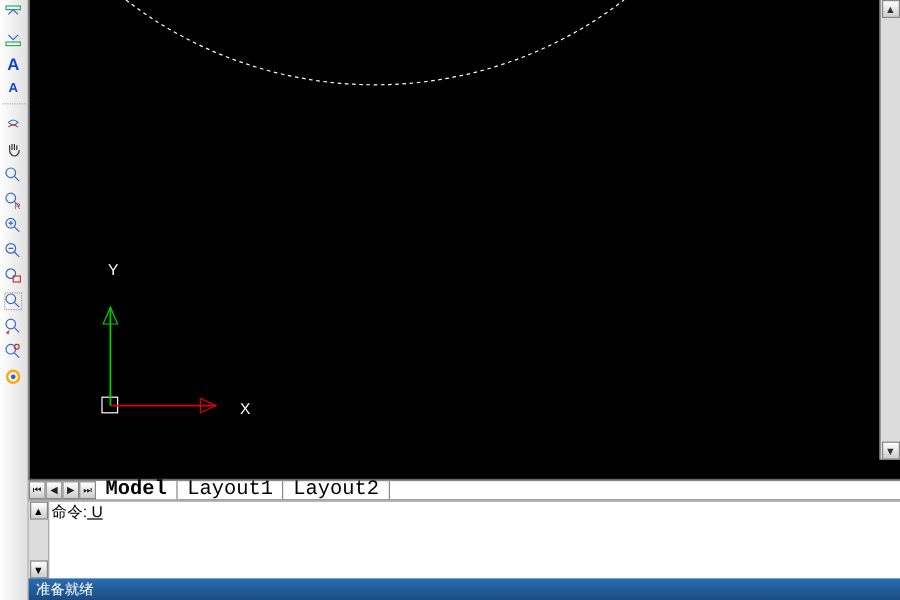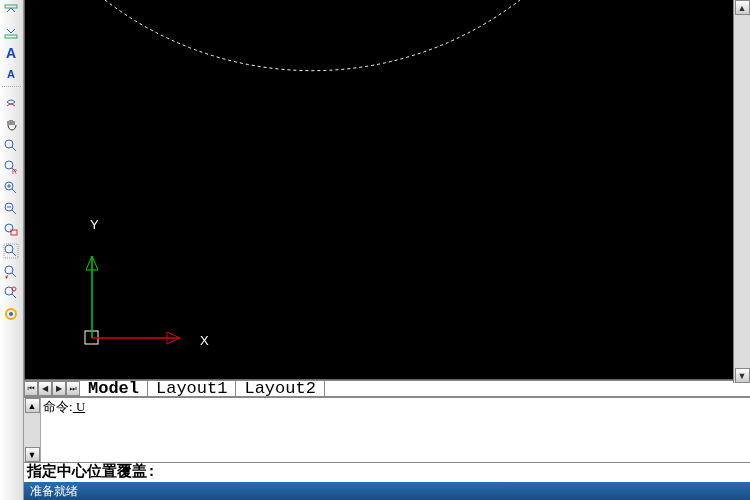--- a/index.html
+++ b/index.html
@@ -14,21 +14,21 @@
 .scroll-v { width:17px; background:#dcdcdc; border-left:1px solid #888; position:absolute; right:0; top:0; bottom:117px; display:flex; flex-direction:column; align-items:center; }
 .scroll-v .arr { width:15px; height:15px; background:linear-gradient(#fff,#ccc); border:1px solid #888; display:flex; align-items:center; justify-content:center; font-size:9px; color:#333; }
 .tabs { height:17px; background:#fff; display:flex; align-items:center; border-top:1px solid #888; border-bottom:1px solid #888; }
 .tabs .nav { width:14px; height:15px; background:linear-gradient(#fff,#ccc); border:1px solid #888; display:flex; align-items:center; justify-content:center; font-size:8px; color:#222; cursor:pointer; }
 .tabs .tab { padding:0 8px; height:15px; line-height:15px; border-right:1px solid #888; font-family:"Courier New",monospace; font-size:17px; cursor:pointer; position:relative; }
 .tabs .tab.active { font-weight:bold; background:#fff; }
 .tabs .tab::before { content:""; position:absolute; right:-6px; top:0; border-left:6px solid transparent; border-top:15px solid rgba(0,0,0,0); }
 .cmd { height:65px; background:#fff; border-top:1px solid #888; display:flex; }
 .cmd .scrollbox { width:17px; background:#dcdcdc; border-right:1px solid #aaa; display:flex; flex-direction:column; justify-content:space-between; align-items:center; }
 .cmd .scrollbox div { width:15px; height:15px; background:linear-gradient(#fff,#ccc); border:1px solid #888; font-size:9px; display:flex; align-items:center; justify-content:center; }
-.cmd-lines { flex:1; font-family:Liberation Serif, serif; font-size:13px; line-height:15px; padding:1px 2px; }
+.cmd-lines { flex:1; font-family:Liberation Sans, sans-serif; font-size:13px; line-height:15px; padding:1px 2px; }
 .cmd-input { height:20px; line-height:20px; font-family:"SimSun","Courier New",monospace; font-size:15px; font-weight:bold; padding:0 3px; background:#fff; border-top:1px solid #888; }
 .status { height:18px; background:linear-gradient(#2a6db0,#1a4d84); color:#fff; font-size:12px; line-height:18px; padding:0 6px; font-family:"SimSun",Arial,sans-serif; }
 .axis-x-lbl { position:absolute; left:175px; top:333px; color:#fff; font-size:13px; }
 .axis-y-lbl { position:absolute; left:65px; top:217px; color:#fff; font-size:13px; }
 </style>
 </head>
 <body>
 
 <div class="root">
   <div class="toolbar">
@@ -161,17 +161,16 @@
     <div class="cmd">
       <div class="scrollbox">
         <div>▲</div>
         <div>▼</div>
       </div>
       <div class="cmd-lines">
         <div><span>命令:</span><span style="text-decoration:underline"> U</span></div>
       </div>
     </div>
 
-    <div class="cmd-input">指定中心位置覆盖:</div>
 
     <div class="status">准备就绪</div>
   </div>
 </div>
 
 </body></html>

